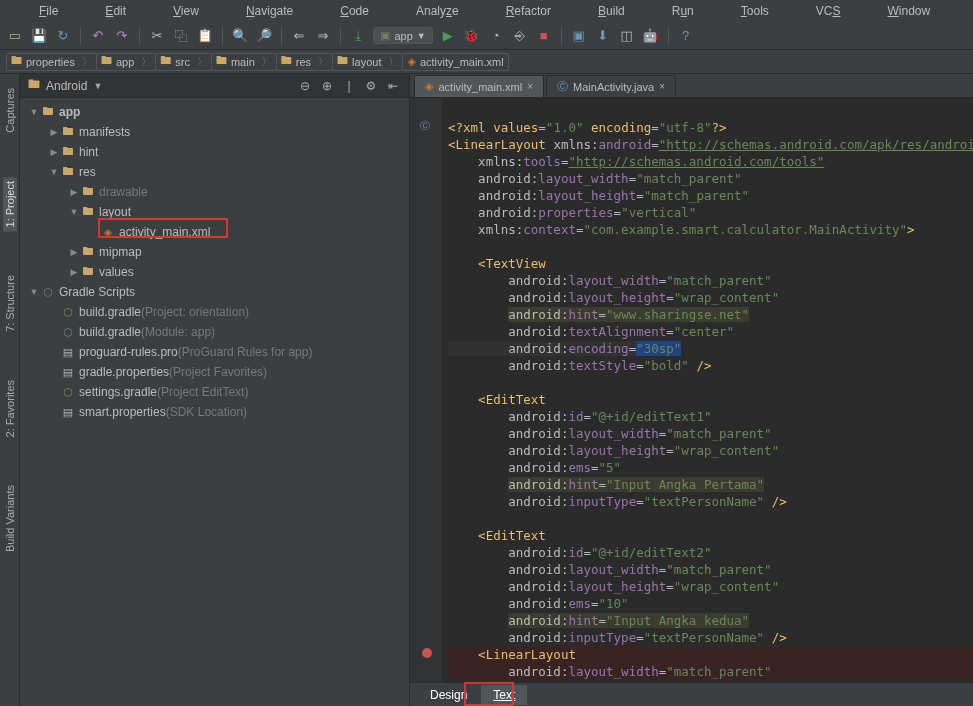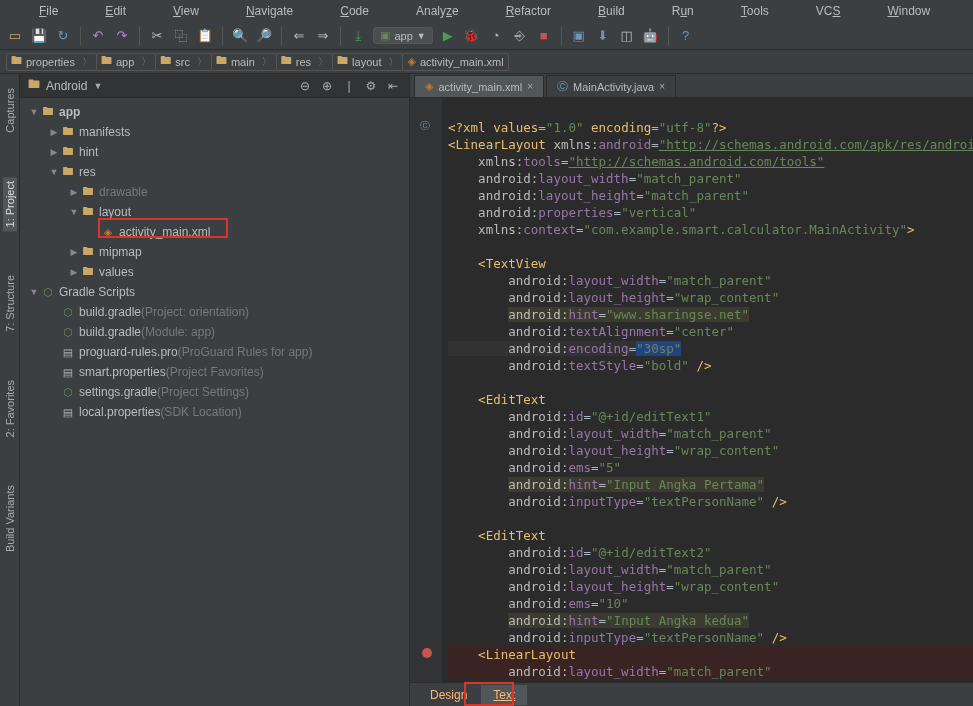--- a/index.html
+++ b/index.html
@@ -68,21 +68,21 @@
 .gmark { width: 12px; height: 14px; font-size: 10px; color: #6897bb; }
 .code { flex: 1; overflow: auto; padding: 4px 0 4px 6px; font-family: "Consolas", monospace; font-size: 12.5px; line-height: 17px; white-space: pre; color: #a9b7c6; position: relative; z-index: 1; } 
 .tag { color: #e8bf6a; }
 .attrns { color: #bababa; }
 .attr { color: #9876aa; }
 .str { color: #6a8759; }
 .strurl { text-decoration: underline; color: #6a8759; }
 .hlline { background: #323232; }
 .hint-hl { background: #3b3b2f; }
 .bottom-tabs { height: 24px; display: flex; align-items: center; background: #3c3f41; border-top: 1px solid #2b2b2b; padding-left: 8px; gap: 2px; position: relative; }
-.btab { padding: 3px 12px; font-size: 12px; background: #3c3f41; cursor: pointer; color: #fdba74; }
+.btab { padding: 3px 12px; font-size: 12px; background: #3c3f41; cursor: pointer; color: #ffffff; }
 .btab.active { background: #515658; text-decoration: underline; }
 .redbox2 { position: absolute; border: 2px solid #d9362b; pointer-events: none; }
 .breakpoint { width: 10px; height: 10px; background: #c75450; border-radius: 50%; display: inline-block; }
 </style>
 </head>
 <body>
 
 <div class="menubar">
   <span><u>F</u>ile</span>
   <span><u>E</u>dit</span>
@@ -257,31 +257,31 @@
           <span>build.gradle</span> 
           <span class="muted">(Module: app)</span>
         </div>
       <div class="tree-row" style="padding-left:40px">
           <span class="ic file-p">▤</span>
           <span>proguard-rules.pro</span> 
           <span class="muted">(ProGuard Rules for app)</span>
         </div>
       <div class="tree-row" style="padding-left:40px">
           <span class="ic file-p">▤</span>
-          <span>smart.properties</span> 
+          <span>gradle.properties</span> 
           <span class="muted">(Project Favorites)</span>
         </div>
       <div class="tree-row" style="padding-left:40px">
           <span class="ic" style="color:#6a8759">⬡</span>
           <span>settings.gradle</span> 
-          <span class="muted">(Project Settings)</span>
+          <span class="muted">(Project EditText)</span>
         </div>
       <div class="tree-row" style="padding-left:40px">
           <span class="ic file-p">▤</span>
-          <span>local.properties</span> 
+          <span>smart.properties</span> 
           <span class="muted">(SDK Location)</span>
         </div>
       <div class="redbox" style="left:78px; top:120px; width:130px; height:20px;"></div>
     </div>
   </div>
 
   <div class="editor-col">
     <div class="editor-tabs">
       <div class="etab">
           <span class="file-x">◈</span>

